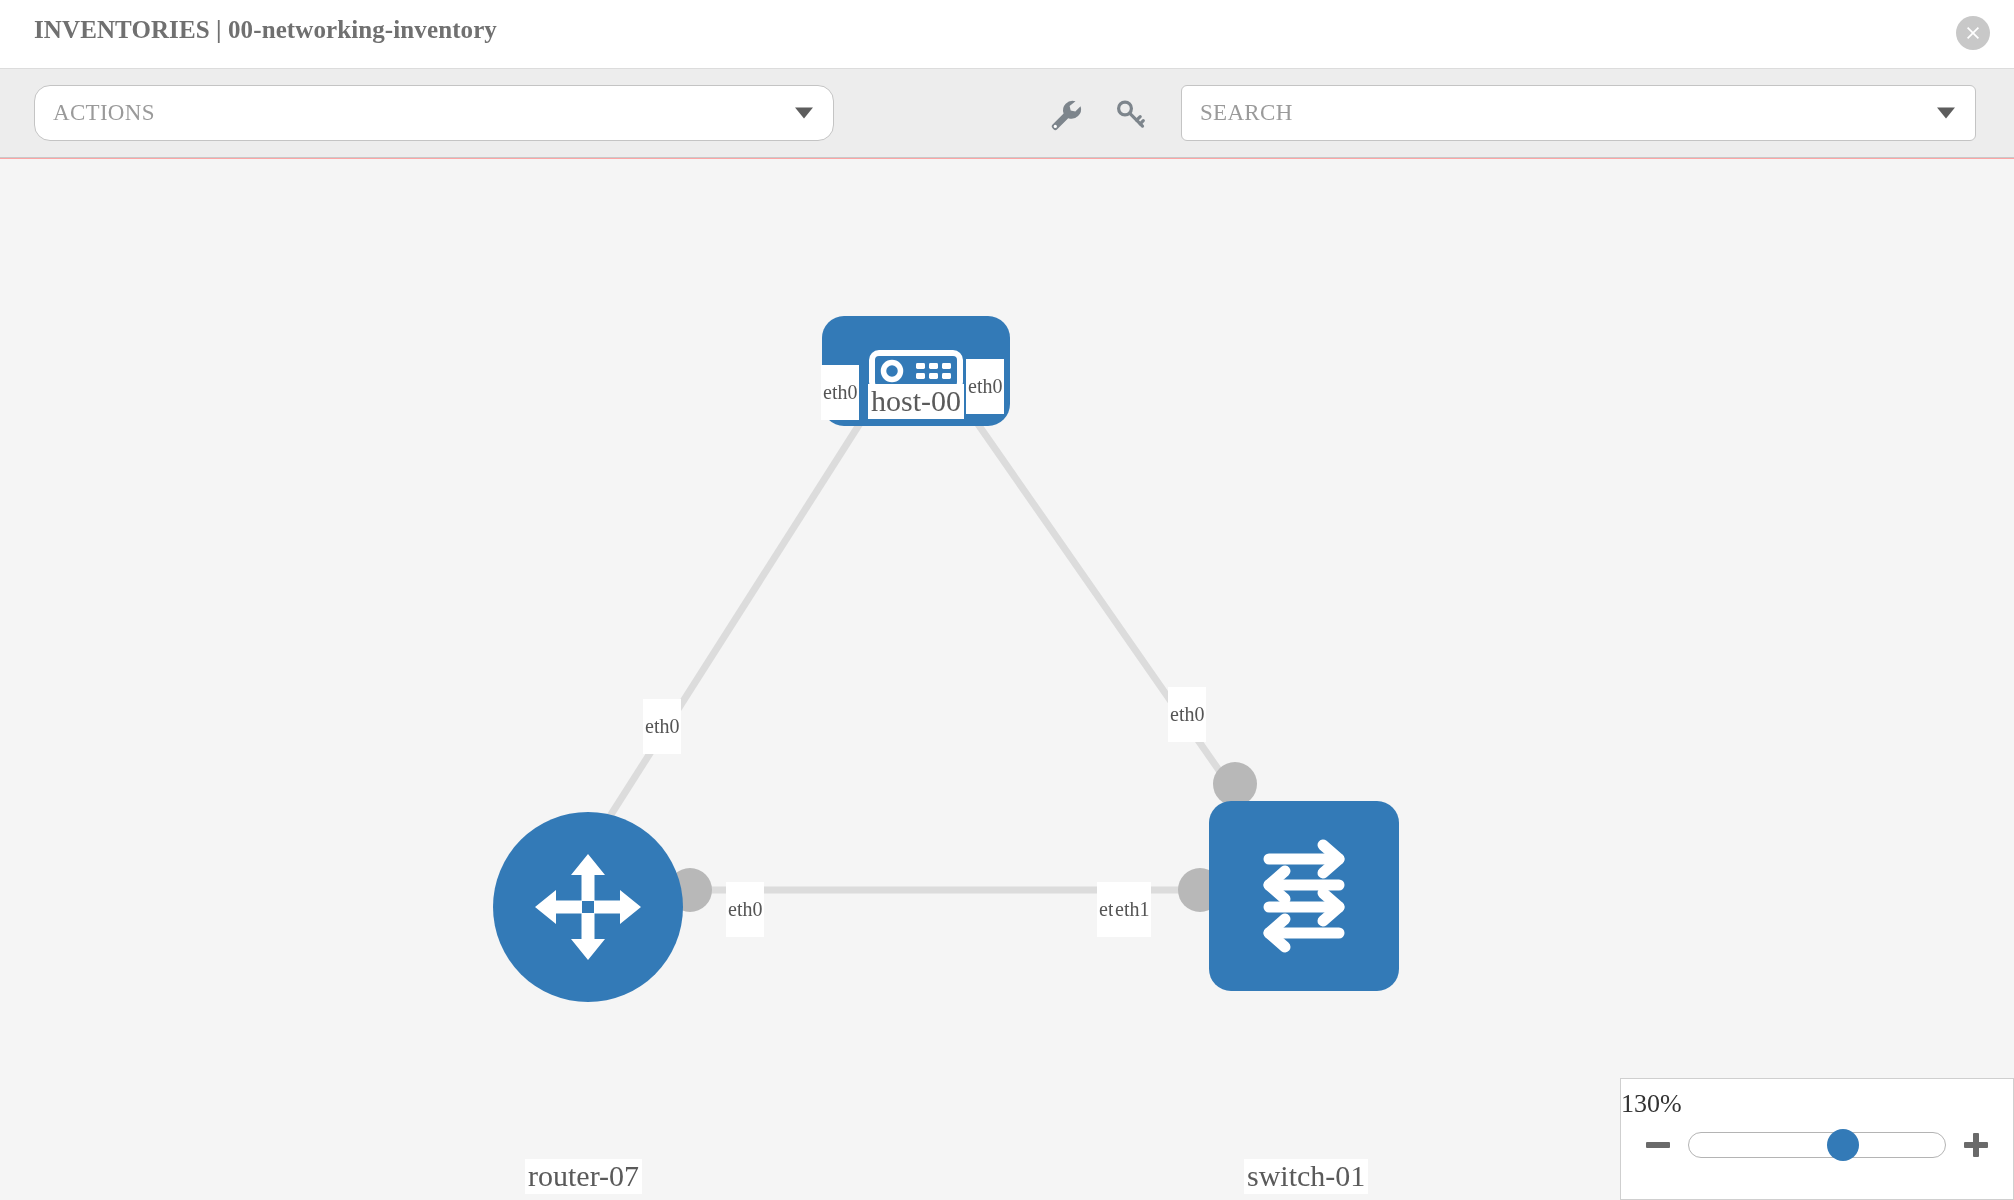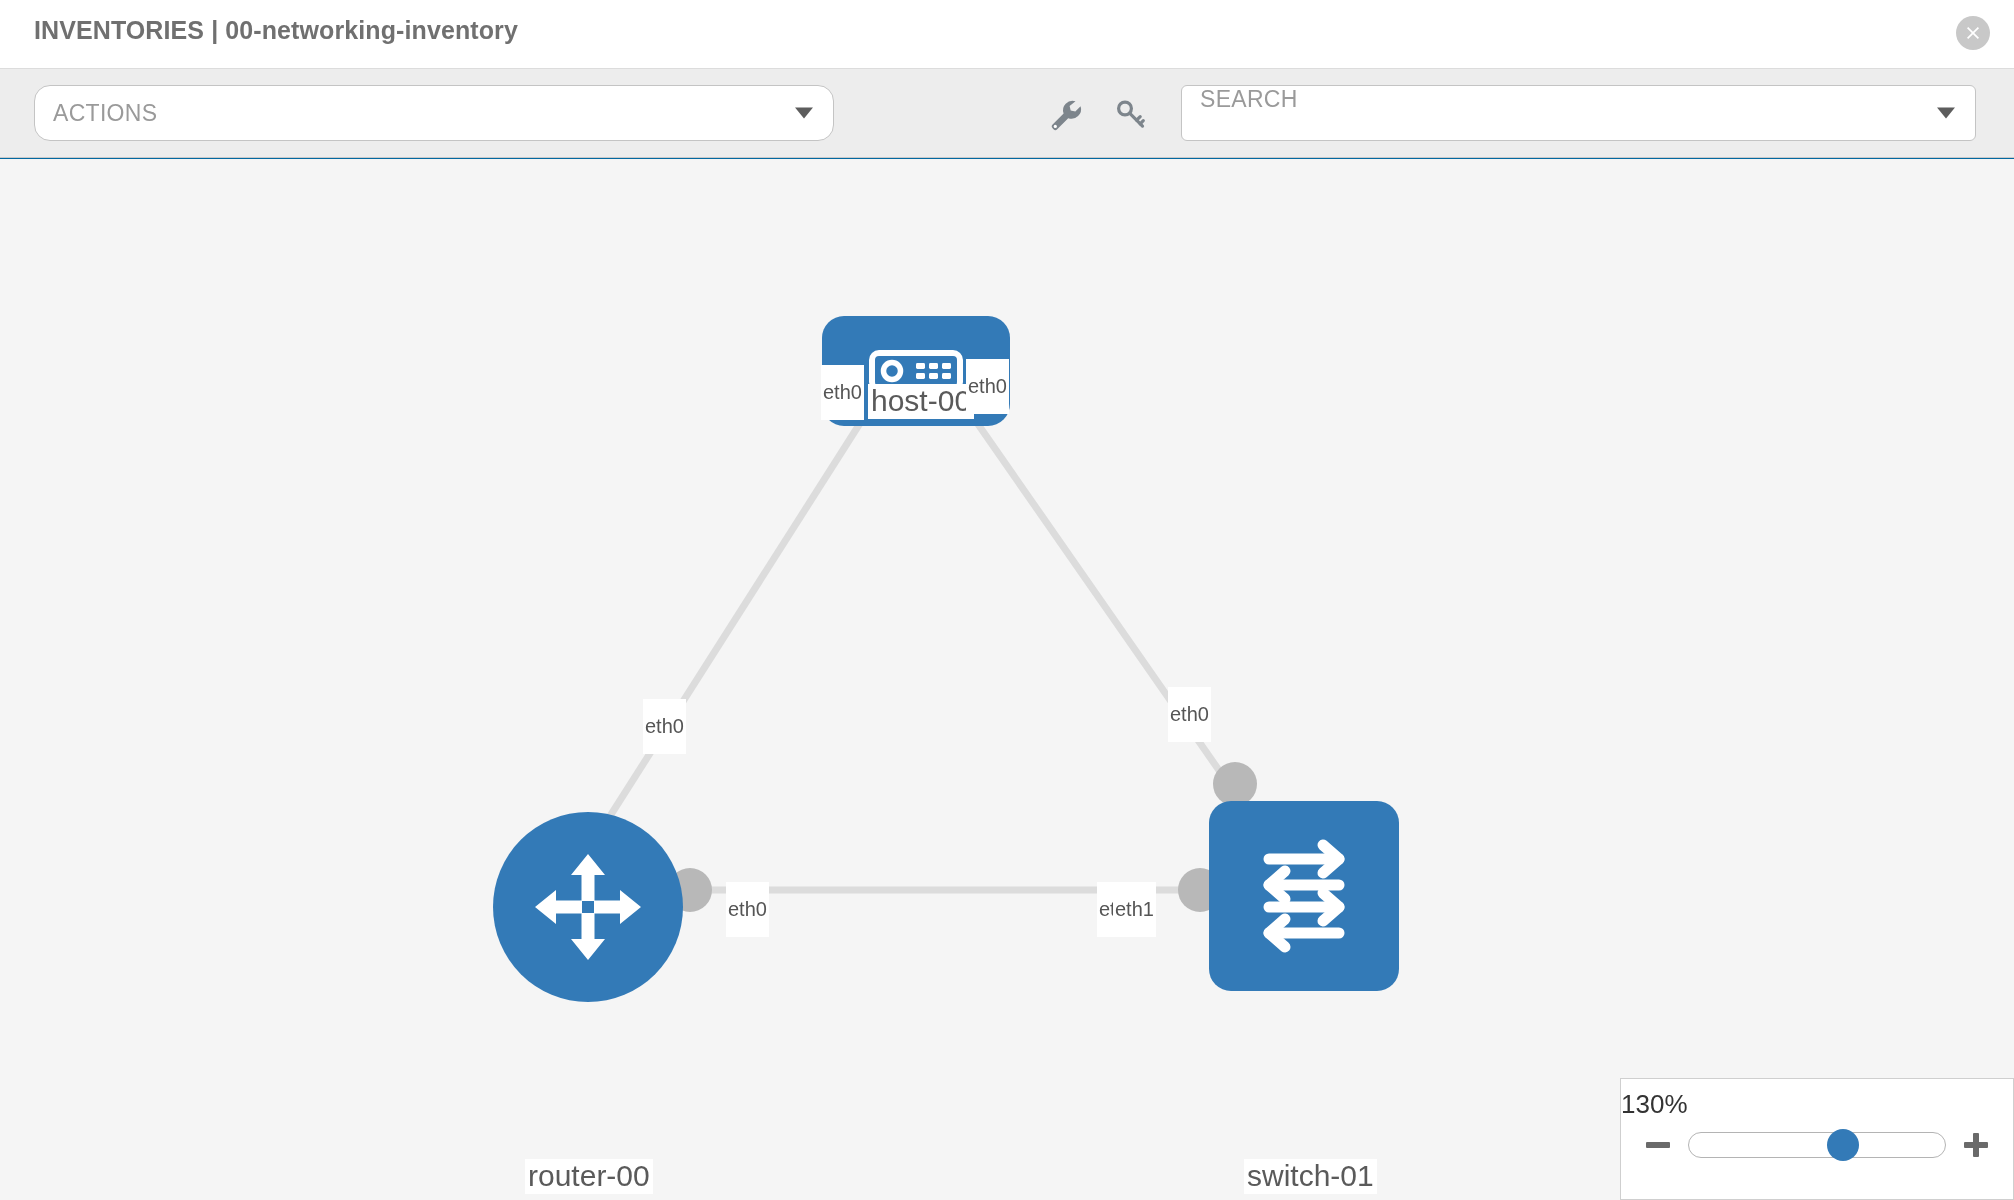--- a/index.html
+++ b/index.html
@@ -8,21 +8,22 @@
     height: 1200px;
     overflow: hidden;
     font-family: "Liberation Sans", sans-serif;
     background: #ffffff;
   }
 
   #app {
     position: relative;
     width: 2014px;
     height: 844px;
-    background: #0369a1;
+    background: #fca5a5;
+    font-family: Liberation Serif, serif;
   }
 
   
   .header {
     position: absolute;
     left: 0; top: 0;
     width: 2014px; height: 68px;
     background: #ffffff;
     display: flex;
     align-items: center;
@@ -95,20 +96,21 @@
   .tool-icon svg { display: block; }
 
   .search-box {
     position: absolute;
     left: 1181px; top: 16px;
     width: 795px; height: 56px;
     background: #ffffff;
     border: 1px solid #c4c4c4;
     border-radius: 6px;
     display: flex;
+    align-items: center;
     cursor: text;
   }
   .search-text {
     margin-left: 18px;
     font-size: 23px;
     color: #9a9a9a;
     letter-spacing: 0.3px;
   }
 
   
@@ -339,21 +341,21 @@
             <path d="M80 58 L96 72 L80 86"></path>
 
             <path d="M96 98 L26 98"></path>
             <path d="M42 84 L26 98 L42 112"></path>
           </g>
         </svg>
       </span>
     </div>
 
     <div class="node-label" style="left:868px; top:193px;margin-top:32px;">host-00</div>
-    <div class="node-label" style="left:525px; top:1000px;">router-00</div>
+    <div class="node-label" style="left:525px; top:1000px;">router-07</div>
     <div class="node-label" style="left:1244px; top:1000px;">switch-01</div>
 
     <div class="edge-label" style="left:821px; top:206px;">eth0</div>
     <div class="edge-label" style="left:966px; top:200px;">eth0</div>
     <div class="edge-label" style="left:643px; top:540px;">eth0</div>
     <div class="edge-label" style="left:1168px; top:528px;">eth0</div>
     <div class="edge-label" style="left:726px; top:723px;">eth0</div>
     <div class="edge-label" style="left:1097px; top:723px;">eth</div>
     <div class="edge-label" style="left:1113px; top:723px;">eth1</div>
 

